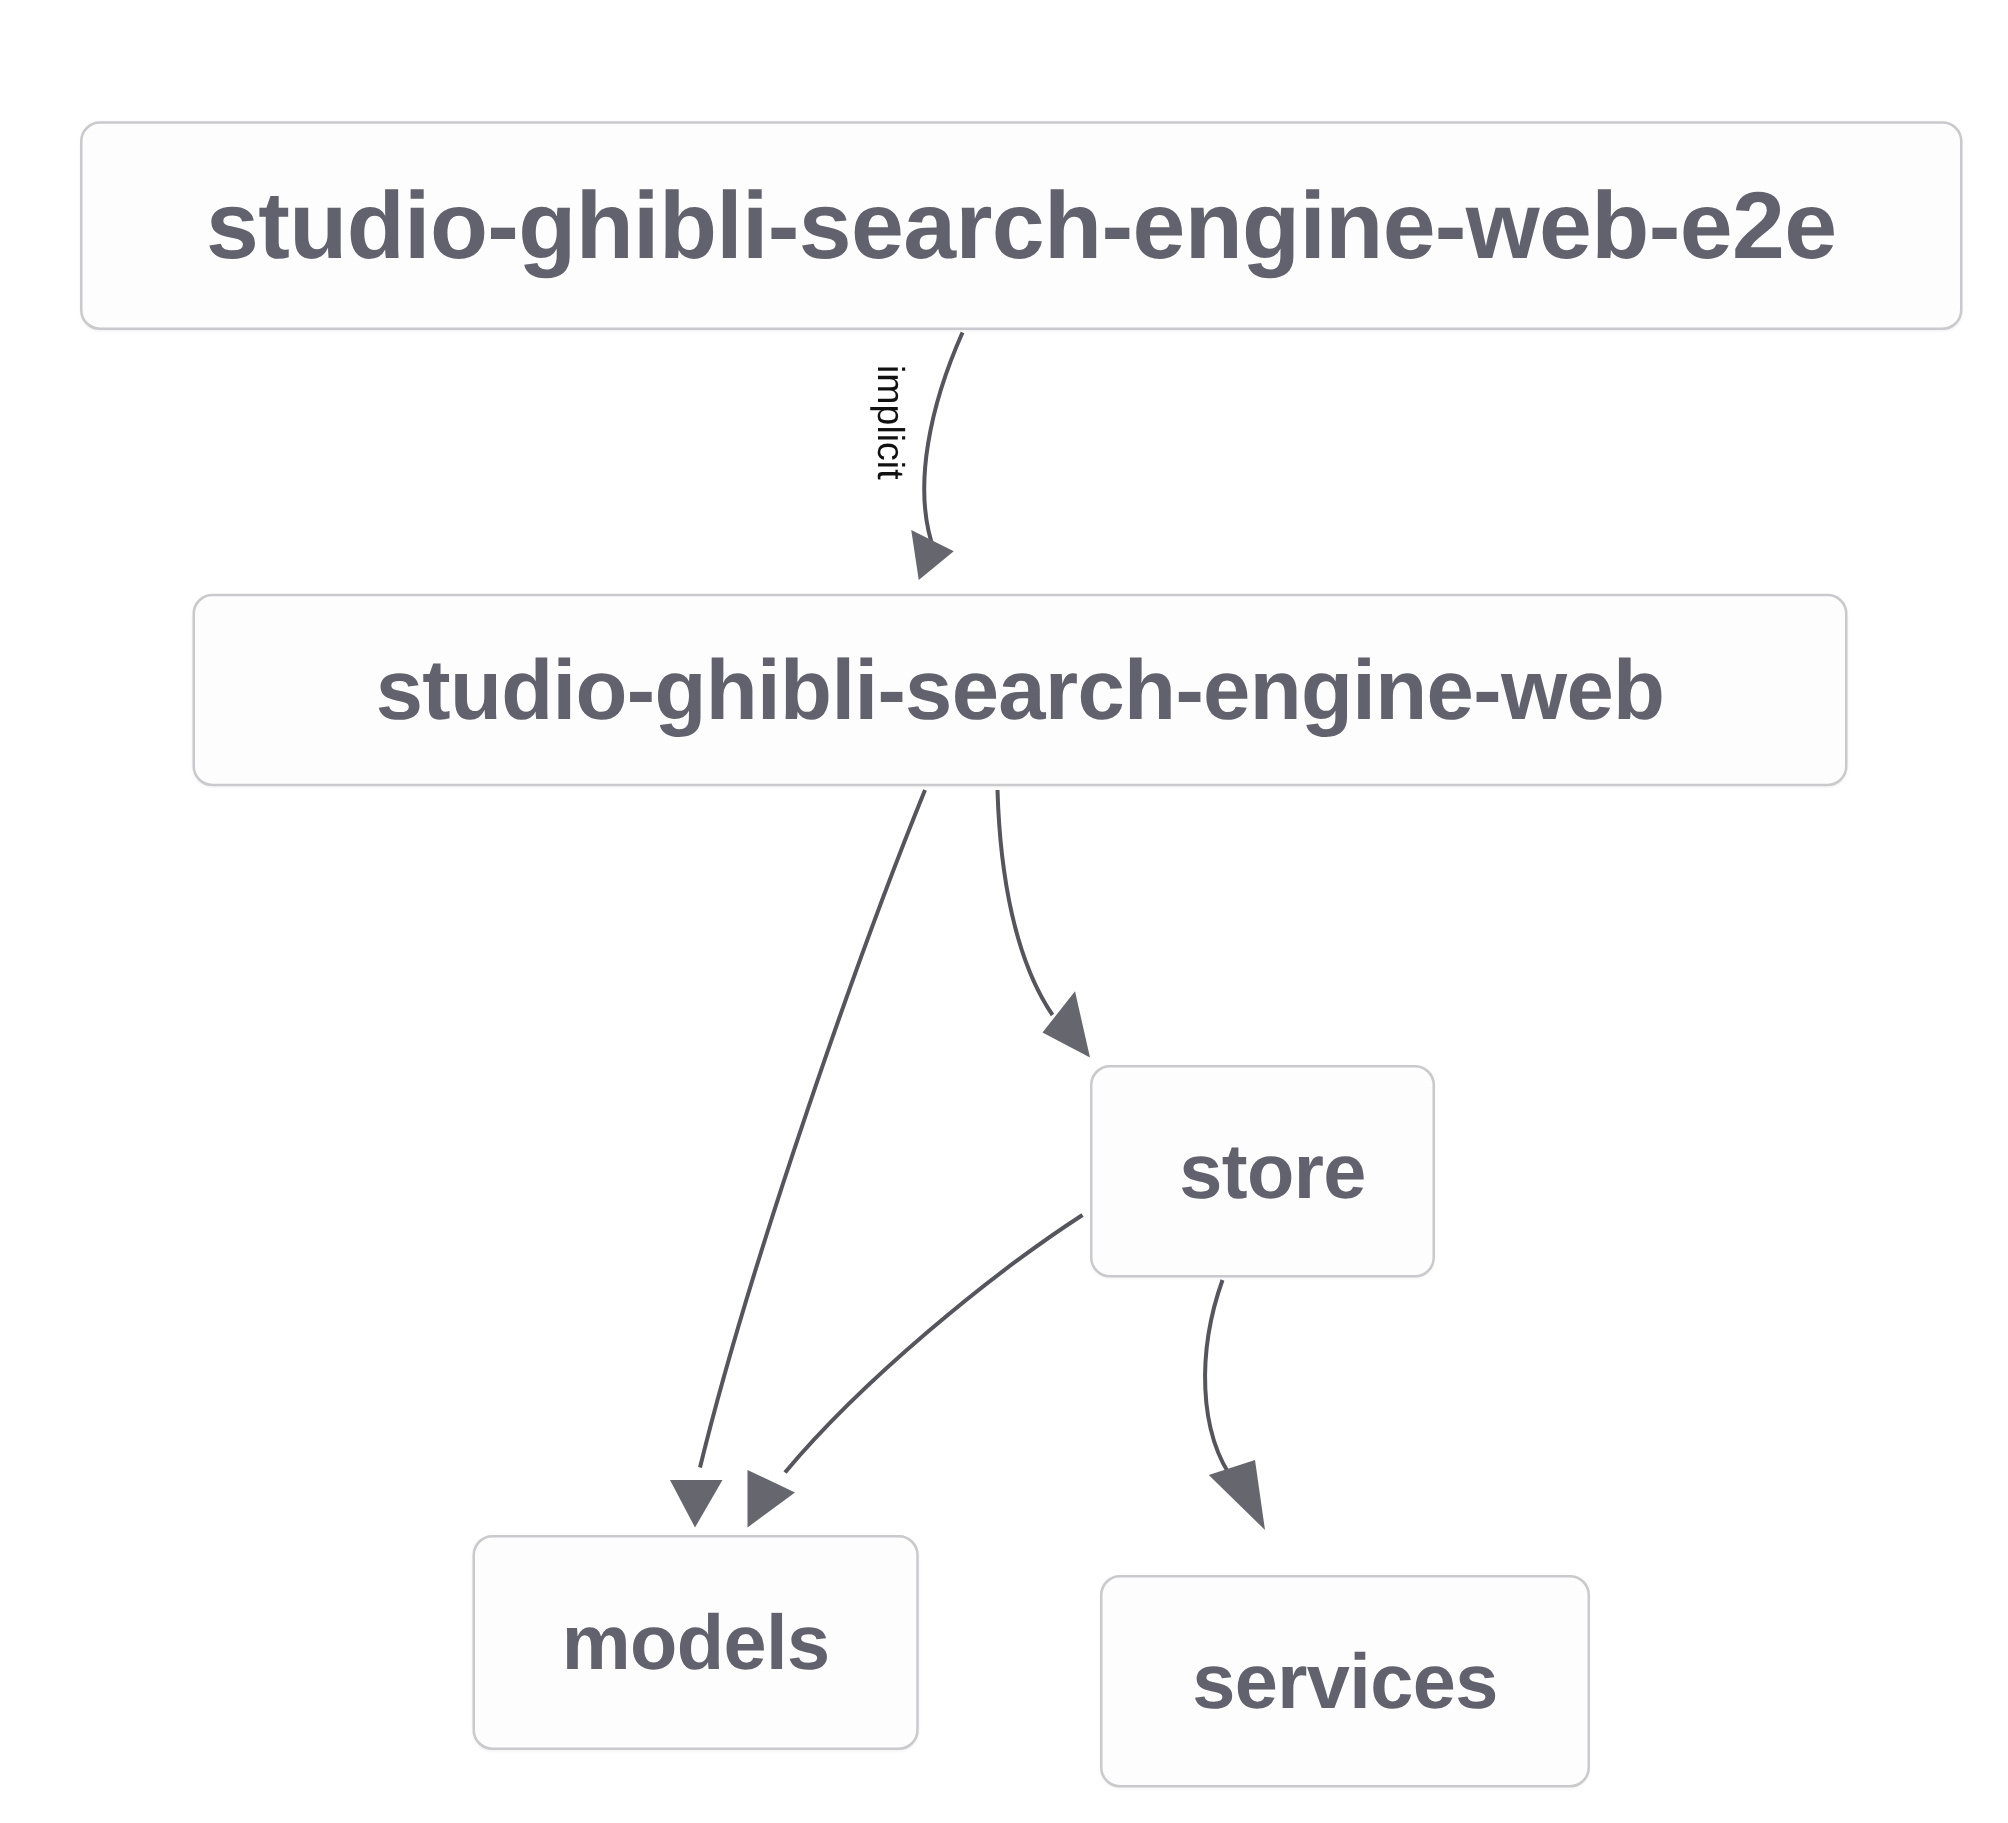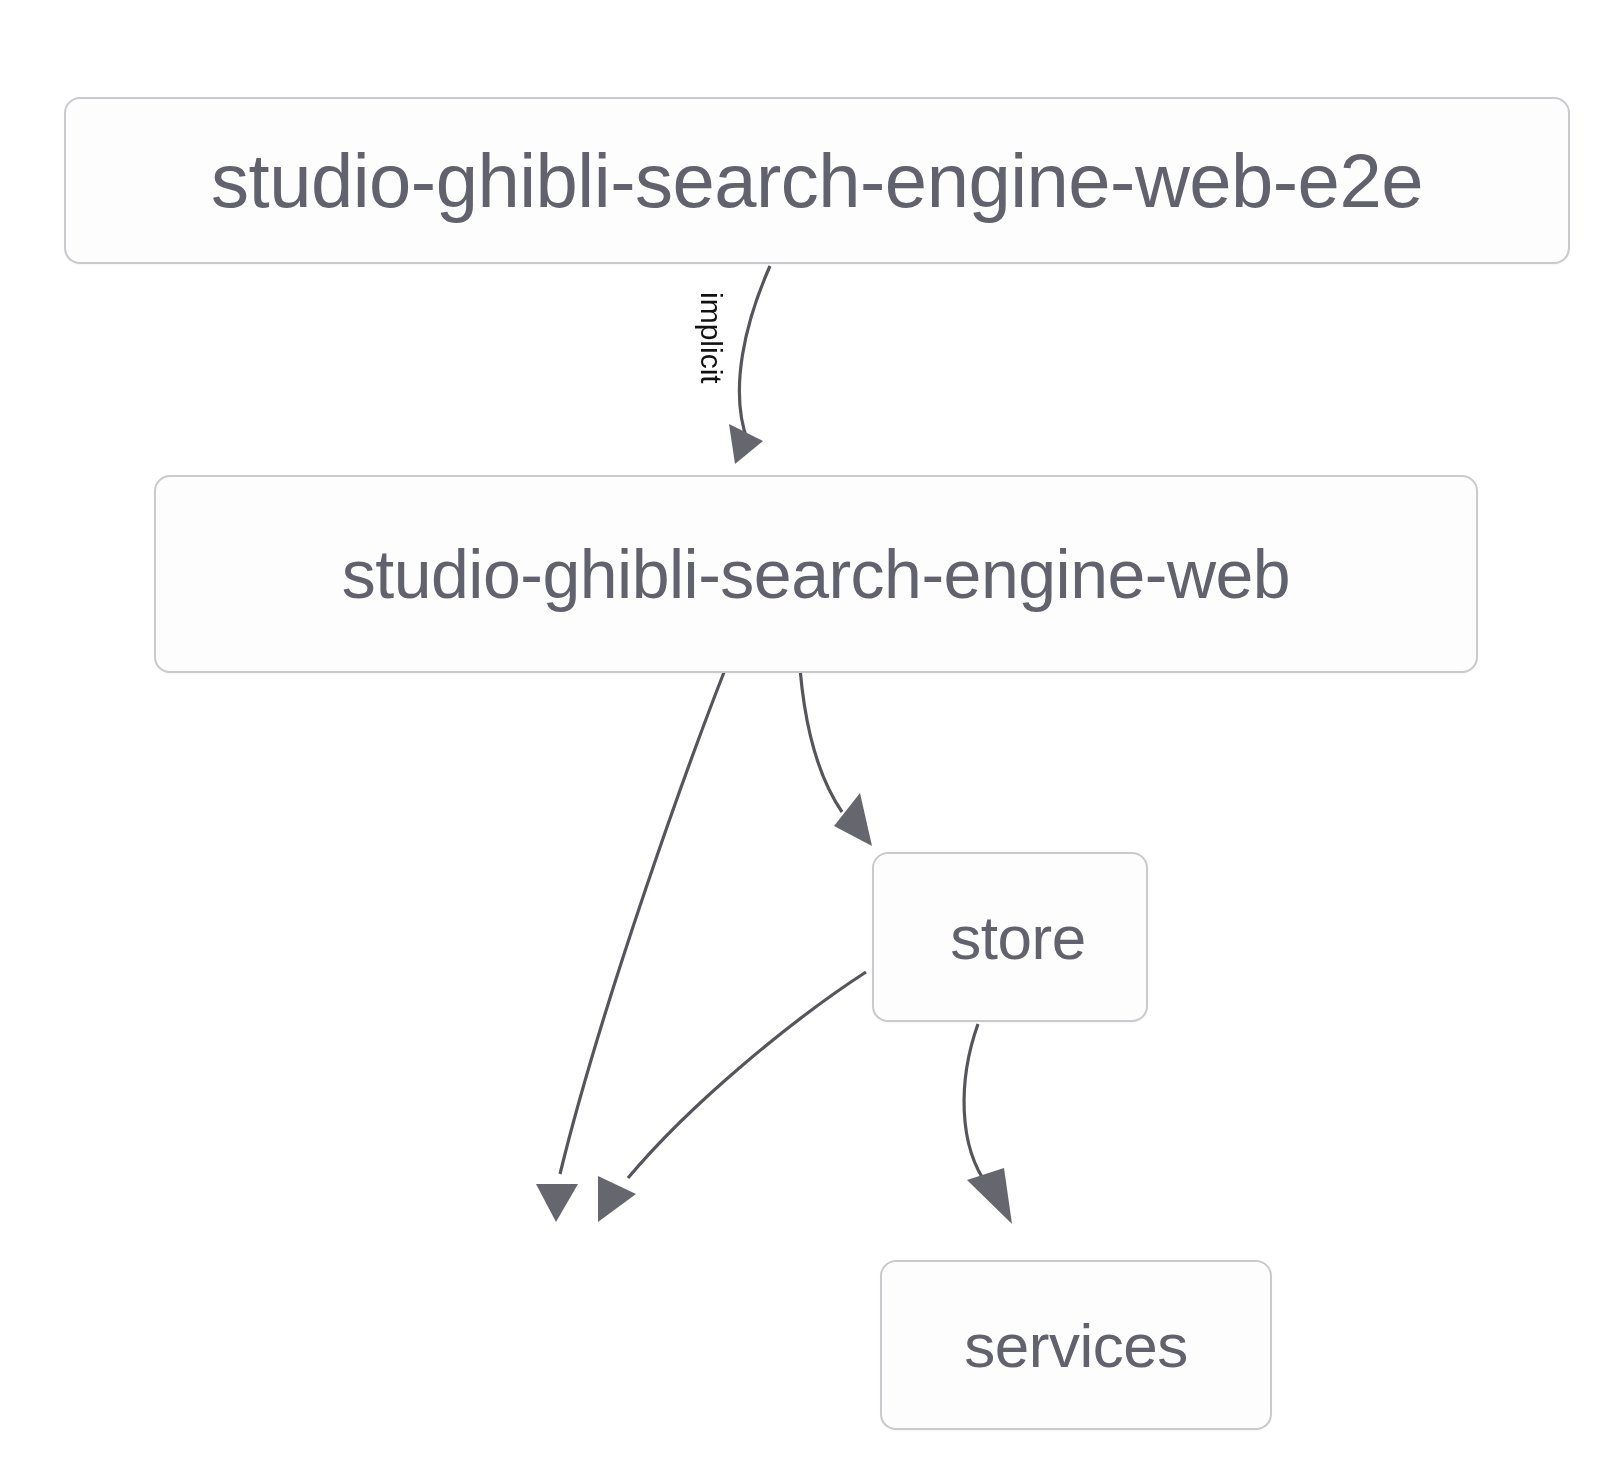--- a/index.html
+++ b/index.html
@@ -31,35 +31,35 @@
     border: 2px solid #c9c9ce;
     border-radius: 14px;
     display: flex;
     align-items: center;
     justify-content: center;
     box-shadow: 0 1px 2px rgba(0,0,0,0.04);
   }
   .node-label {
     color: #62626e;
     font-family: "Liberation Sans", sans-serif;
-    font-weight: 400;
+    font-weight: 700;
     white-space: nowrap;
     letter-spacing: -0.5px;
     text-align: center;
   }
   #node-e2e {
     left: 64px; top: 97px;
     width: 1506px; height: 167px;
     border-radius: 16px;
   }
   #node-e2e .node-label { font-size: 76px; }
 
   #node-web {
     left: 154px; top: 475px;
-    width: 1324px; height: 198px;
+    width: 1324px; height: 154px;
     border-radius: 16px;
   }
   #node-web .node-label { font-size: 68px; }
 
   #node-store {
     left: 872px; top: 852px;
     width: 276px; height: 170px;
     border-radius: 16px;
   }
   #node-store .node-label { font-size: 62px; margin-left: 16px; }
@@ -141,18 +141,21 @@
   </div>
 
   <div class="node" id="node-web">
     <span class="node-label">studio-ghibli-search-engine-web</span>
   </div>
 
   <div class="node" id="node-store">
     <span class="node-label">store</span>
   </div>
 
+  <div class="node" id="node-models">
+    <span class="node-label">models</span>
+  </div>
 
   <div class="node" id="node-services">
     <span class="node-label">services</span>
   </div>
 
 </div>
 
 </body></html>

